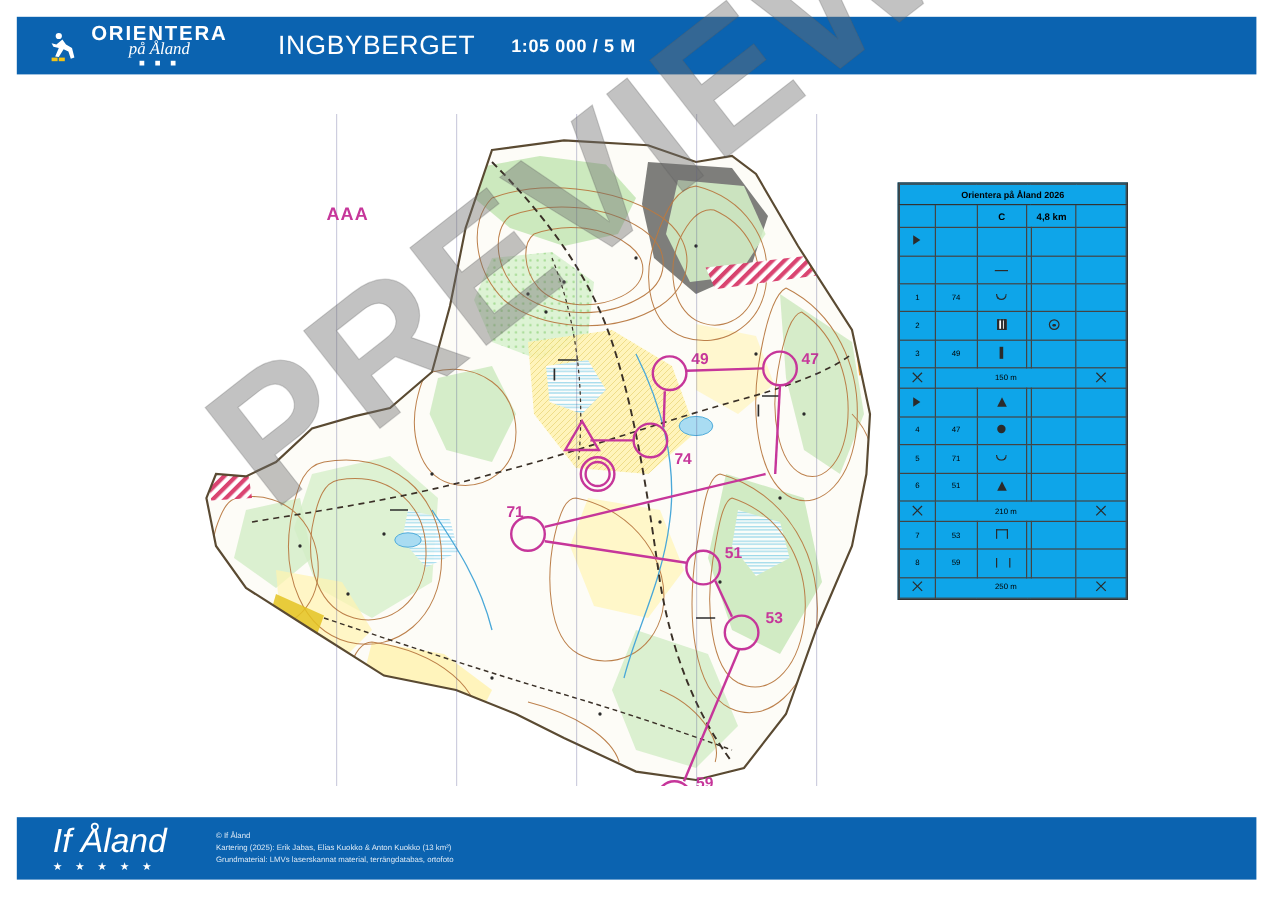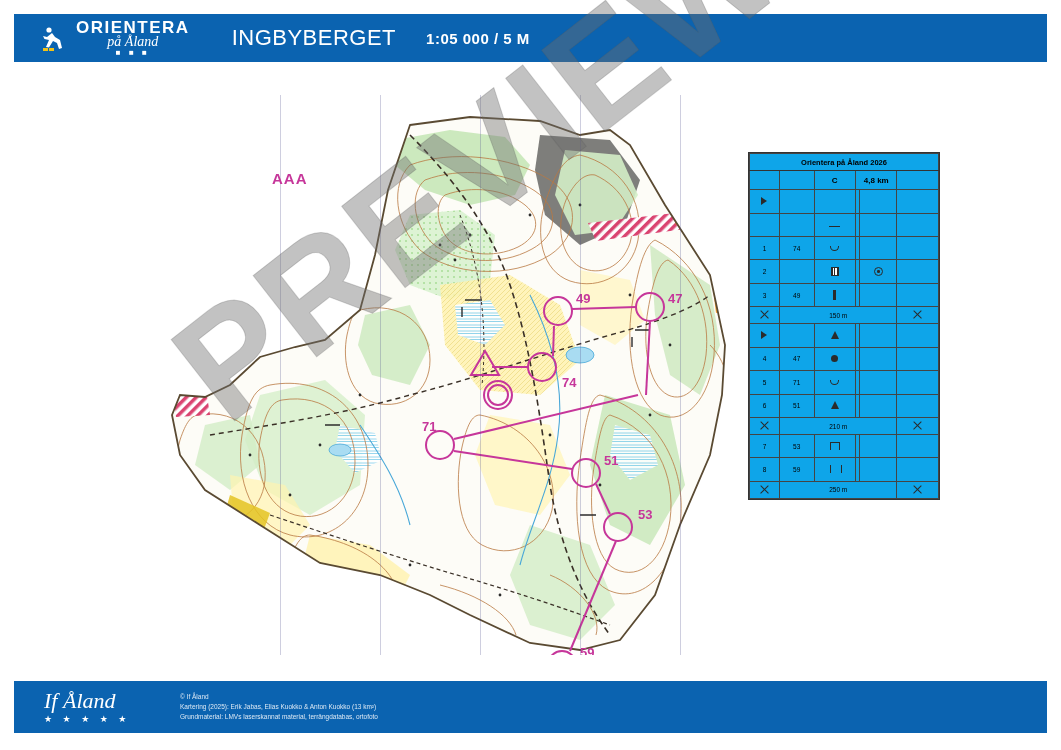--- a/index.html
+++ b/index.html
@@ -58,22 +58,22 @@
   .footer {
     position: absolute; left: 14px; top: 681px;
     width: 1033px; height: 52px;
     background: #0b63b0; color: #fff;
     display: flex; align-items: center;
   }
   .footer-logo {
     margin-left: 30px; width: 120px;
   }
   .footer-logo-main {
-    font-family: Liberation Serif, serif;
-    font-style: italic; font-size: 22px; line-height: 1;
+    font-family: Liberation Sans, sans-serif;
+    font-style: italic; font-size: 28px; line-height: 1;
   }
   .footer-logo-dots {
     font-size: 9px; letter-spacing: 4px; margin-top: 2px;
   }
   .footer-credits {
     margin-left: 16px; font-size: 6.5px; line-height: 1.55;
     color: #dce9f5;
   }
 
   

